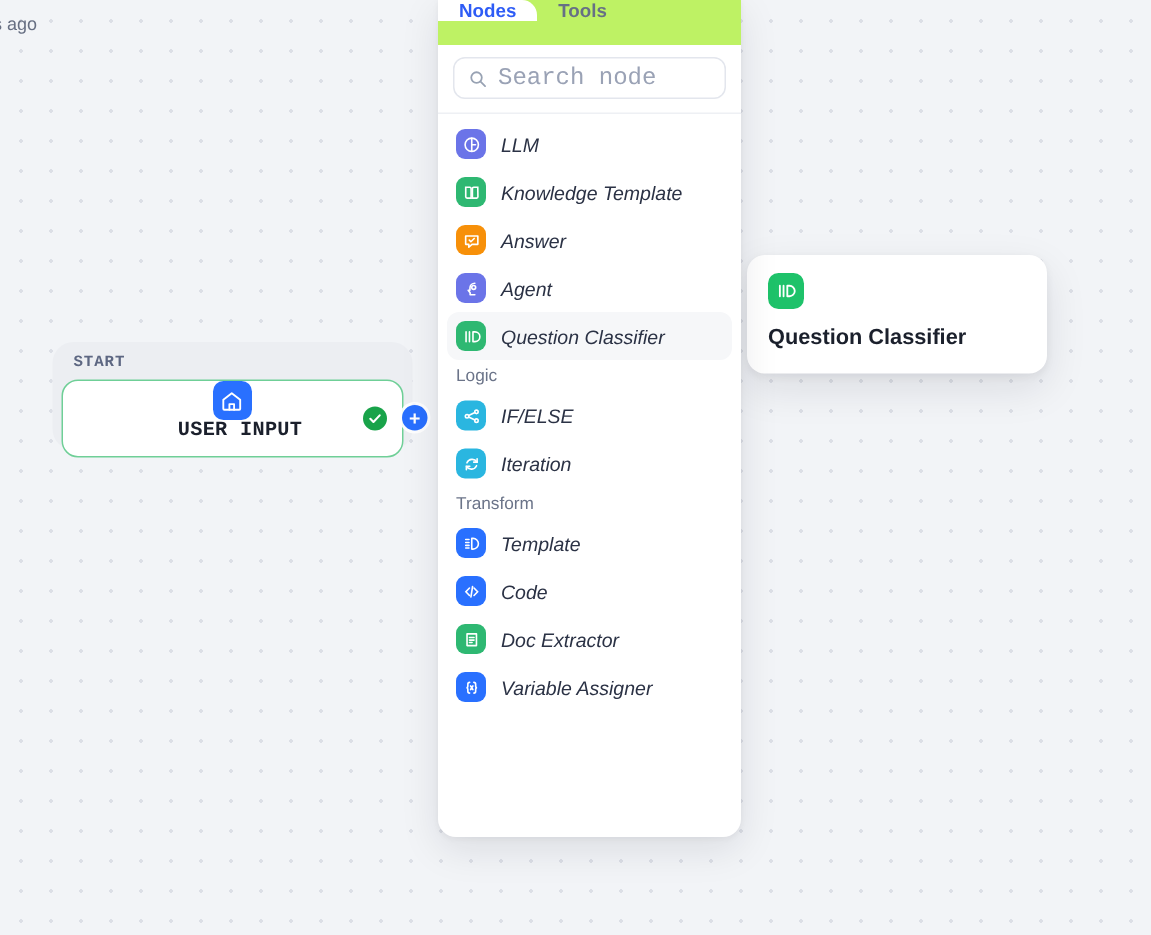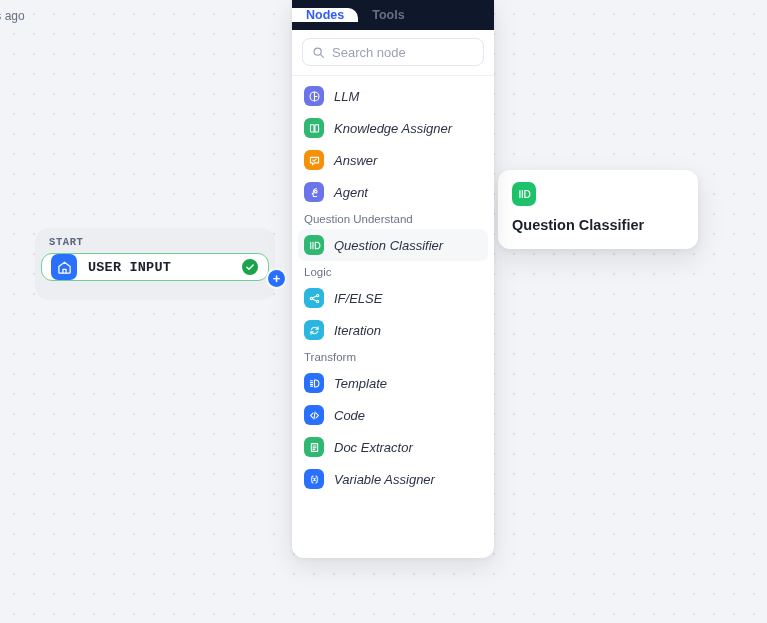--- a/index.html
+++ b/index.html
@@ -35,27 +35,28 @@
     border-radius: 14px;
     padding: 7px 6px 6px 6px;
     font-family: Liberation Mono, monospace;
   }
   .start-node-title {
     font-size: 10.5px; font-weight: bold; letter-spacing: .6px;
     color: #5d6782; padding-left: 8px; line-height: 14px;
   }
   .start-node-body {
     margin-top: 4px;
-    height: 28px;
+    height: 52px;
     background: #ffffff;
     border: 1.5px solid #6fcf97;
     border-radius: 11px;
     display: flex; align-items: center;
     padding: 0 10px 0 9px;
     position: relative;
+    flex-direction: column;
   }
   .start-node-icon {
     width: 26px; height: 26px; border-radius: 7px;
     background: #2970ff;
     display: flex; align-items: center; justify-content: center;
     flex: 0 0 auto;
   }
   .start-node-icon svg { width: 15px; height: 15px; }
   .start-node-label {
     margin-left: 11px;
@@ -112,22 +113,22 @@
     width: 202px; height: 558px;
     background: #fff;
     border-bottom-left-radius: 12px;
     border-bottom-right-radius: 12px;
     box-shadow: 0 8px 26px rgba(16,24,40,.10), 0 1px 4px rgba(16,24,40,.05);
     overflow: hidden;
     display: flex; flex-direction: column;
   }
   .panel-tabs {
     height: 30px; flex: 0 0 auto;
-    background: #0f172a;
-    display: flex; align-items: center;
+    background: #bef264;
+    display: flex; align-items: flex-start;
     position: relative;
   }
   .tab {
     font-size: 12.5px; font-weight: bold;
     display: flex; align-items: center; justify-content: center;
     padding: 0 14px;
     color: #667085;
     cursor: pointer;
   }
   .tab.active {
@@ -141,22 +142,22 @@
     border: 1px solid #e3e6ed;
     border-radius: 8px;
     display: flex; align-items: center;
     padding: 0 9px;
     background: #fff;
   }
   .search-box svg { width: 13px; height: 13px; flex: 0 0 auto; }
   .search-input {
     border: none; outline: none;
     margin-left: 7px;
-    font-size: 13px;
-    font-family: Liberation Sans, sans-serif;
+    font-size: 16px;
+    font-family: Liberation Mono, monospace;
     color: #0369a1;
     background: transparent;
     width: 100%;
   }
   .search-input::placeholder { color: #9aa2b5; }
 
   .panel-divider { height: 1px; background: #eef0f4; flex: 0 0 auto; }
 
   .node-list {
     flex: 1 1 auto;
@@ -256,41 +257,40 @@
           </div>
           <div class="node-name">LLM</div>
         </div>
         <div class="node-row">
           <div class="node-icon" style="background: rgb(46, 184, 114);">
             <svg viewBox="0 0 24 24" fill="none" stroke="#ffffff" stroke-width="2" stroke-linecap="round">
               <path d="M4.6 5.2h5a1.6 1.6 0 0 1 1.6 1.6v11.8H6.2a1.6 1.6 0 0 1-1.6-1.6z"></path>
               <path d="M19.4 5.2h-5a1.6 1.6 0 0 0-1.6 1.6v11.8h5.2a1.6 1.6 0 0 0 1.6-1.6z"></path>
             </svg>
           </div>
-          <div class="node-name">Knowledge Assigner</div>
+          <div class="node-name">Knowledge Template</div>
         </div>
         <div class="node-row">
           <div class="node-icon" style="background: rgb(247, 144, 9);">
             <svg viewBox="0 0 24 24" fill="none" stroke="#ffffff" stroke-width="2" stroke-linecap="round">
               <path d="M4.5 6.2h15v10.2h-7.2L8.4 20v-3.6H4.5z" stroke-linejoin="round"></path>
               <path d="M9 11.2l2 2 4-4"></path>
             </svg>
           </div>
           <div class="node-name">Answer</div>
         </div>
         <div class="node-row">
           <div class="node-icon" style="background: rgb(107, 116, 232);">
             <svg viewBox="0 0 24 24" fill="none" stroke="#ffffff" stroke-width="2" stroke-linecap="round">
               <path d="M15.8 5.2a6 6 0 0 0-6 6v2.6H7.6L10 17v2.4h5.8" stroke-linejoin="round"></path>
               <circle cx="14.4" cy="10.4" r="2.4"></circle>
             </svg>
           </div>
           <div class="node-name">Agent</div>
         </div>
-        <div class="group-label">Question Understand</div>
         <div class="node-row selected">
           <div class="node-icon" style="background: rgb(46, 184, 114);">
             <svg viewBox="0 0 24 24" fill="none" stroke="#ffffff" stroke-width="2" stroke-linecap="round">
               <path d="M5 6v12M9.2 6v12"></path>
               <path d="M13.5 6h2.5a5 5 0 0 1 0 12h-2.5z" stroke-linejoin="round"></path>
             </svg>
           </div>
           <div class="node-name">Question Classifier</div>
         </div>
         <div class="group-label">Logic</div>

